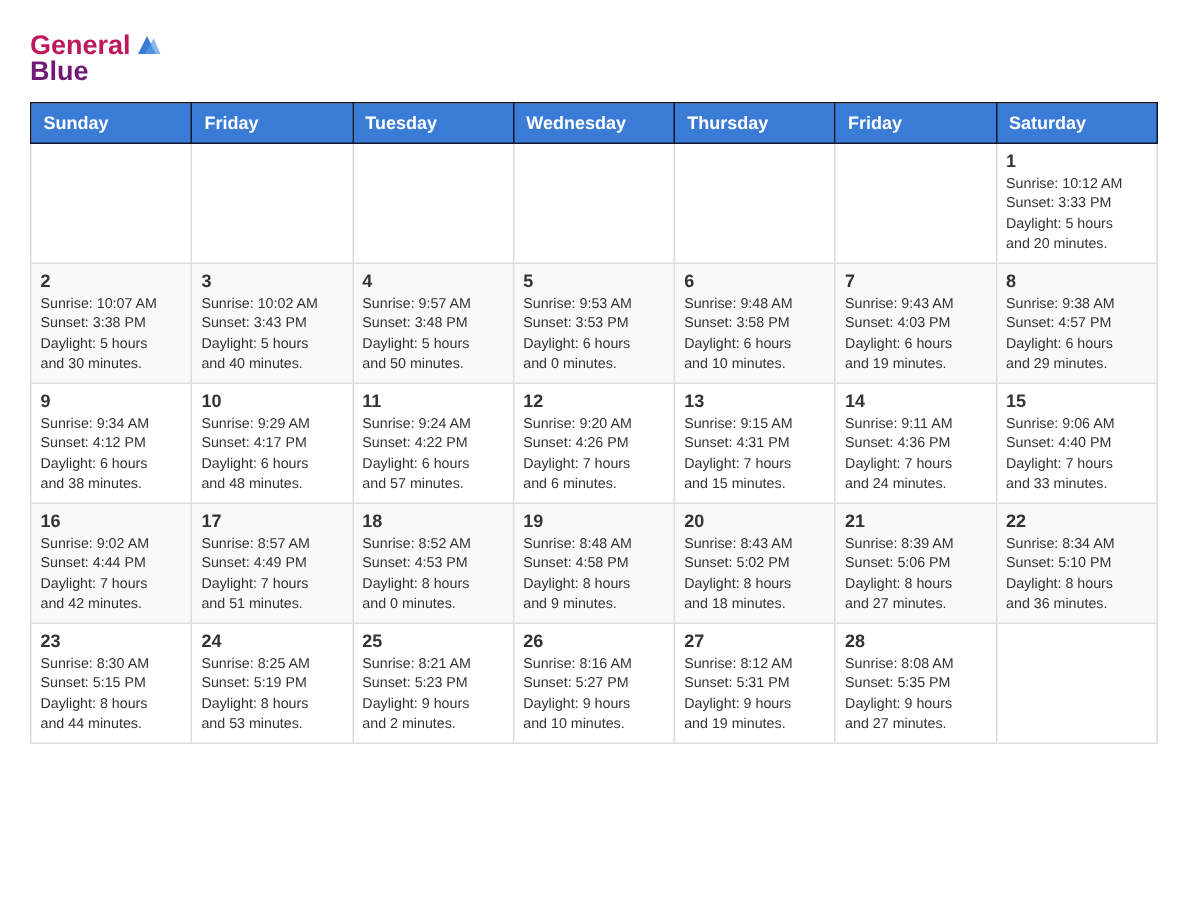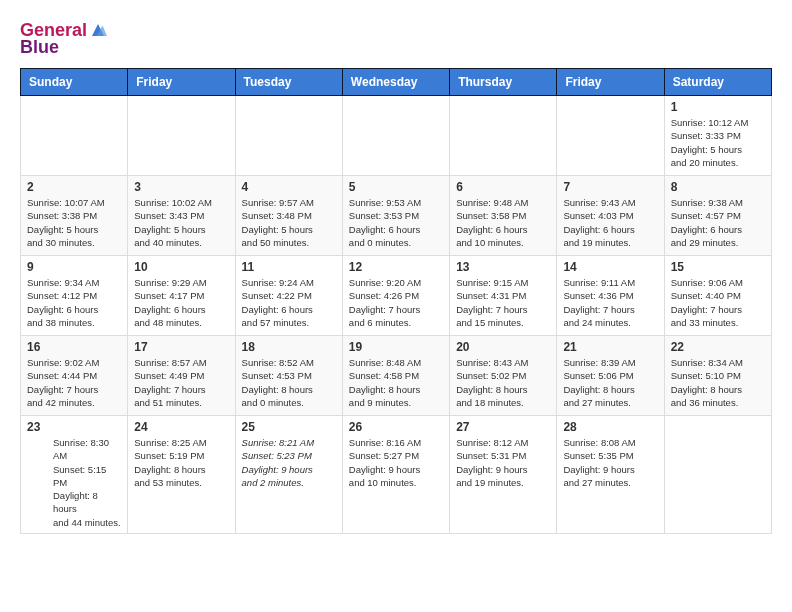--- a/index.html
+++ b/index.html
@@ -276,35 +276,35 @@
           <span class="day-number">22</span>
           <div class="day-info" style="white-space: pre-line;">Sunrise: 8:34 AM
 Sunset: 5:10 PM
 Daylight: 8 hours
 and 36 minutes.</div>
         </td>
       </tr>
       <tr>
         <td>
           <span class="day-number">23</span>
-          <div class="day-info" style="white-space: pre-line; margin-left: 26px;">Sunrise: 8:30 AM
+          <div class="day-info" style="white-space: pre-line;">Sunrise: 8:30 AM
 Sunset: 5:15 PM
 Daylight: 8 hours
 and 44 minutes.</div>
         </td>
         <td>
           <span class="day-number">24</span>
           <div class="day-info" style="white-space: pre-line;">Sunrise: 8:25 AM
 Sunset: 5:19 PM
 Daylight: 8 hours
 and 53 minutes.</div>
         </td>
         <td>
           <span class="day-number">25</span>
-          <div class="day-info" style="white-space: pre-line; font-style: italic;">Sunrise: 8:21 AM
+          <div class="day-info" style="white-space: pre-line;">Sunrise: 8:21 AM
 Sunset: 5:23 PM
 Daylight: 9 hours
 and 2 minutes.</div>
         </td>
         <td>
           <span class="day-number">26</span>
           <div class="day-info" style="white-space: pre-line;">Sunrise: 8:16 AM
 Sunset: 5:27 PM
 Daylight: 9 hours
 and 10 minutes.</div>

